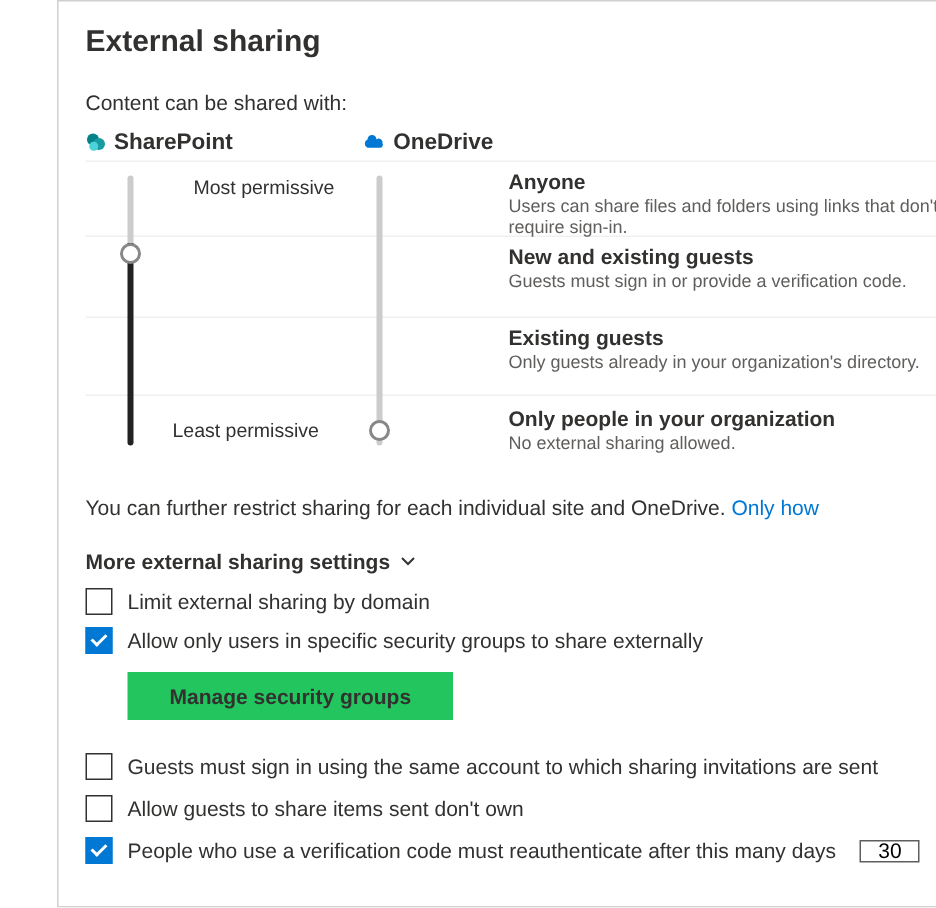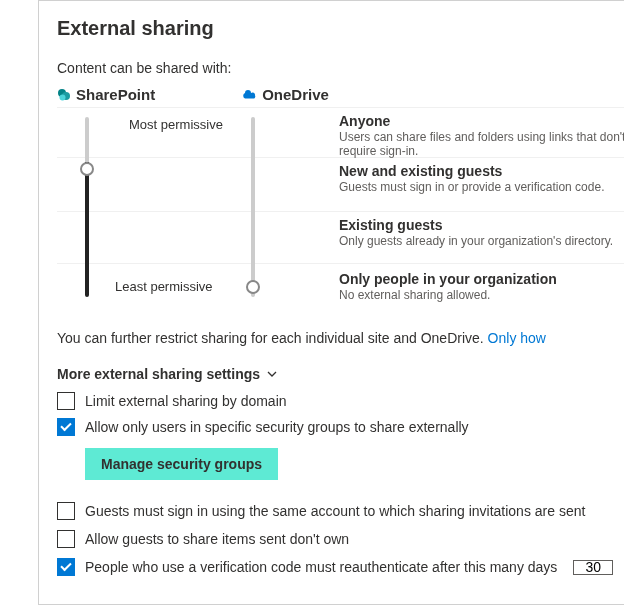--- a/index.html
+++ b/index.html
@@ -131,23 +131,23 @@
   .checkbox.checked::after {
     content: "";
     width: 4px;
     height: 8px;
     border: solid #fff;
     border-width: 0 2px 2px 0;
     transform: rotate(45deg) translate(-1px,-1px);
   }
   .btn {
     display: inline-block;
-    background: #5eead4;
+    background: #22c55e;
     border: none;
-    padding: 8px 16px;
+    padding: 8px 28px;
     font-size: 14px;
     font-weight: 600;
     color: #323130;
     margin: 4px 0 12px 28px;
     cursor: pointer;
   }
   .num-input {
     width: 40px;
     height: 15px;
     border: 1px solid #605e5c;

